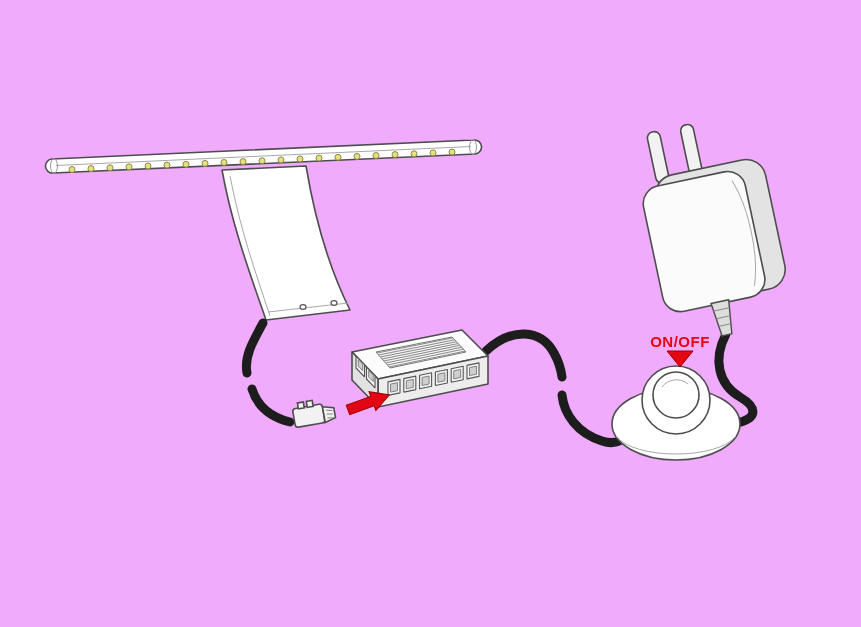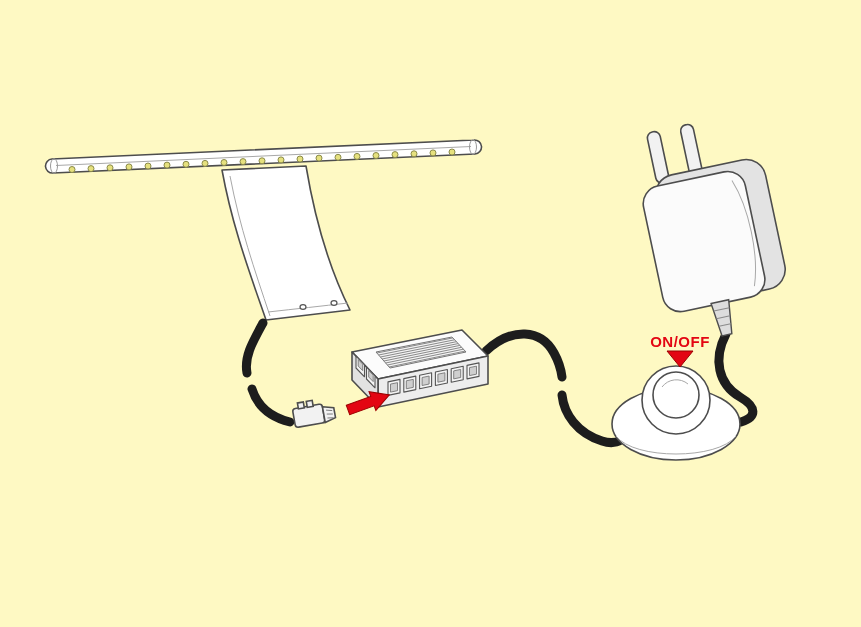--- a/index.html
+++ b/index.html
@@ -1,16 +1,16 @@
 <!DOCTYPE html>
 <html><head>
 <meta charset="utf-8">
 <style>
   html,body{margin:0;padding:0;background:#ffffff;}
-  .stage{position:relative;width:861px;height:627px;background:#fef9c3;overflow:hidden;
+  .stage{position:relative;width:861px;height:627px;background:#f0abfc;overflow:hidden;
          font-family:"Liberation Sans", sans-serif;}
   svg{position:absolute;left:0;top:0;}
   .outline{fill:#ffffff;stroke:#4d4d4d;stroke-width:1.6;stroke-linejoin:round;}
   .face-top{fill:#fcfcfc;stroke:#4d4d4d;stroke-width:1.6;stroke-linejoin:round;}
   .face-front{fill:#ededed;stroke:#4d4d4d;stroke-width:1.6;stroke-linejoin:round;}
   .face-left{fill:#e2e2e2;stroke:#4d4d4d;stroke-width:1.6;stroke-linejoin:round;}
   .thin{fill:none;stroke:#a8a8a8;stroke-width:1;}
   .cable{fill:none;stroke:#1d1d1d;stroke-width:9;stroke-linecap:round;}
   .led{fill:#e6e17e;stroke:#8a8a4a;stroke-width:1;}
   .port-outer{fill:#f4f4f4;stroke:#555555;stroke-width:1.1;stroke-linejoin:round;}

